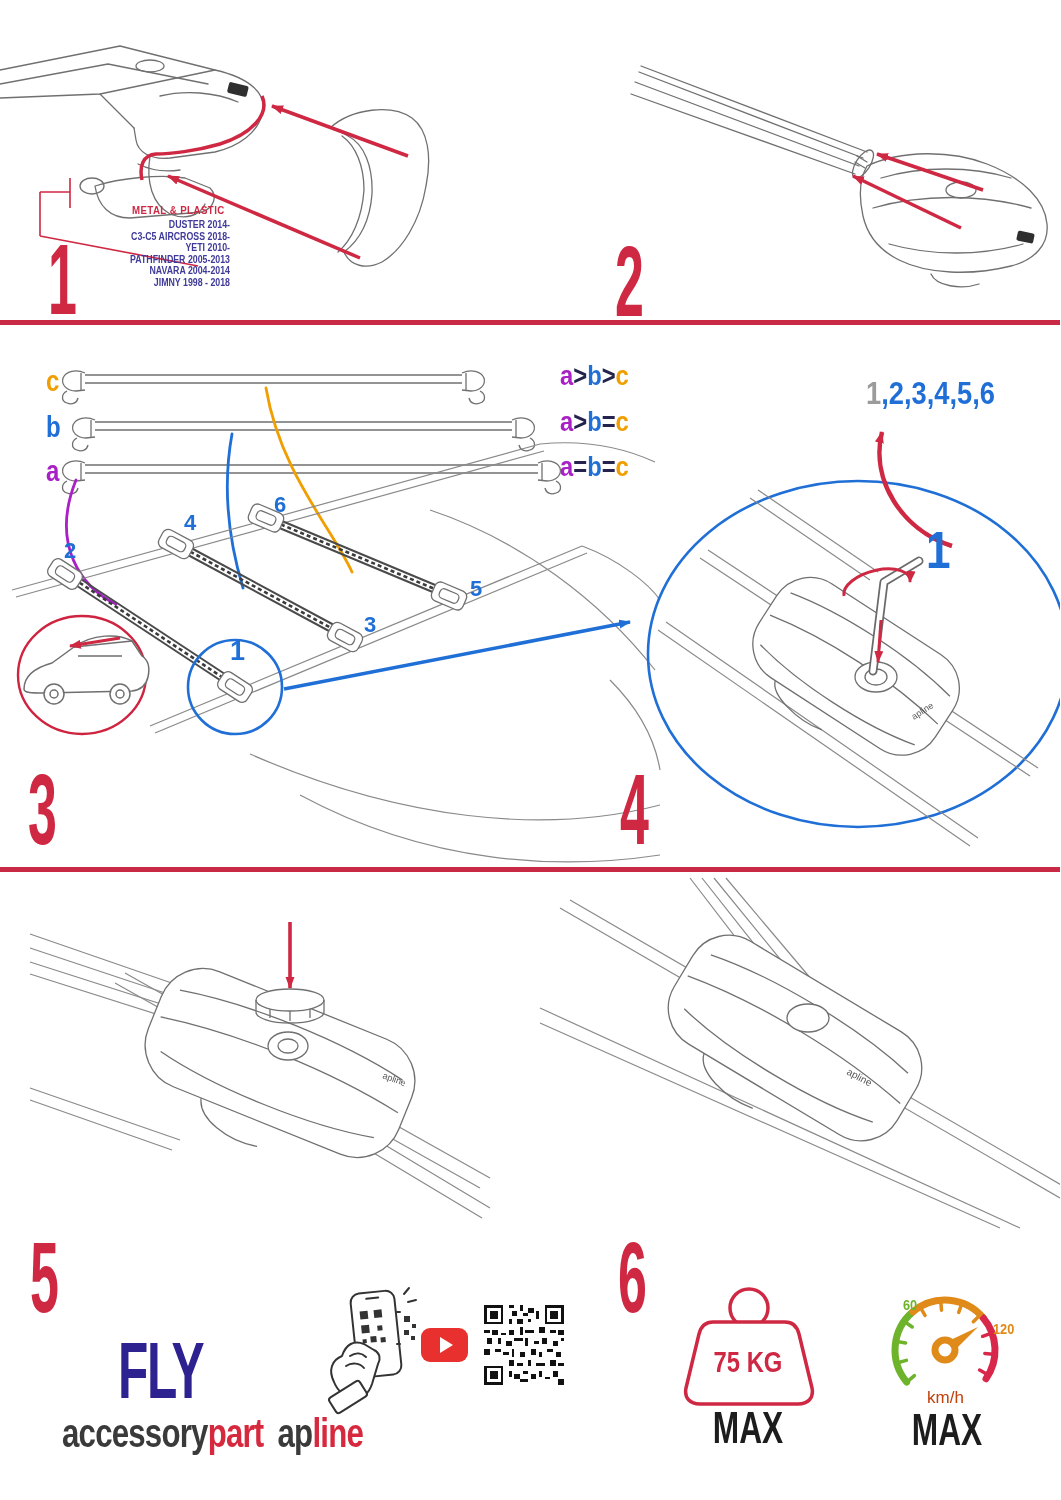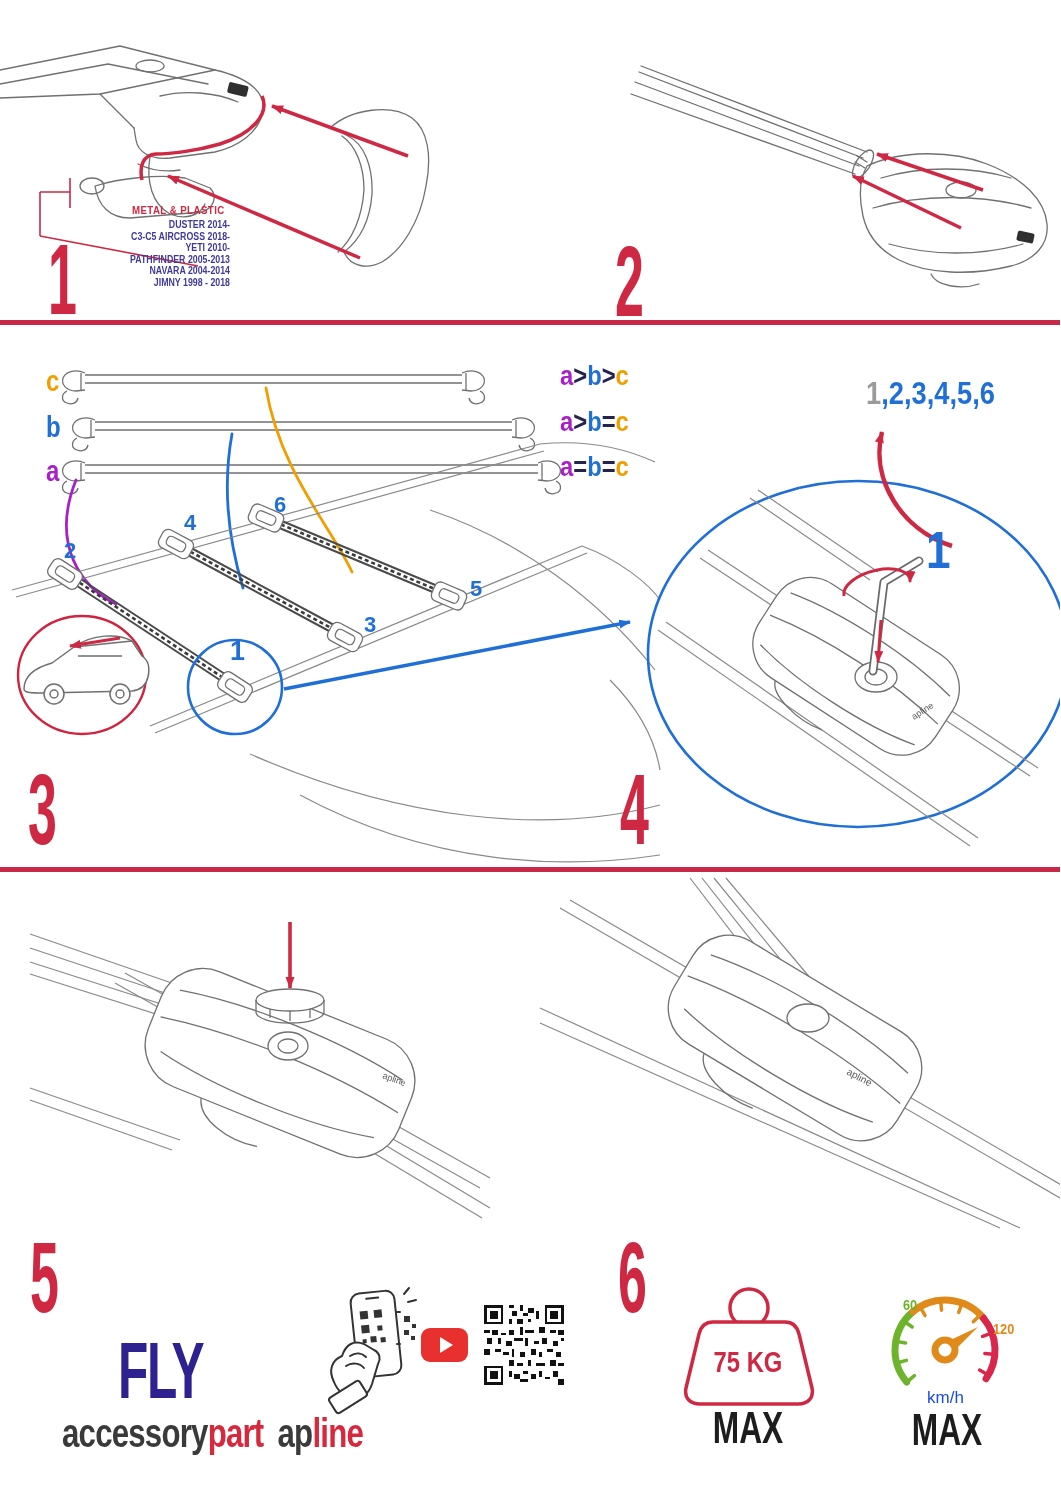--- a/index.html
+++ b/index.html
@@ -27,21 +27,21 @@
   .fly{position:absolute;left:118px;top:1340px;color:#2e2190;font-weight:700;font-size:80px;line-height:62px;
        transform:scaleX(0.62);transform-origin:left top;letter-spacing:-2px;}
   .brandline{position:absolute;left:62px;top:1415px;font-size:40px;font-weight:600;line-height:36px;
              transform:scaleX(0.78);transform-origin:left top;letter-spacing:-1px;white-space:nowrap;color:#3a3a3a;}
   .brandline .red{color:#d6293e;}
   .brandline .gap{display:inline-block;width:18px;}
   .maxlab{position:absolute;color:#1d1d1d;font-weight:700;font-size:44px;line-height:40px;
           transform:scaleX(0.72);transform-origin:center top;}
   .kg{position:absolute;color:#cf2843;font-weight:700;font-size:29px;transform:scaleX(0.82);transform-origin:center top;white-space:nowrap;}
   .gauge-num{position:absolute;font-weight:700;font-size:15px;transform:scaleX(0.85);transform-origin:left top;}
-  .kmh{position:absolute;color:#1d4ed8;font-size:17px;font-weight:400;}
+  .kmh{position:absolute;color:#c2410c;font-size:17px;font-weight:400;}
   .yt{position:absolute;left:421px;top:1328px;width:47px;height:34px;background:#e8312e;border-radius:9px;
       display:flex;align-items:center;justify-content:center;}
   .yt .tri{width:0;height:0;border-top:8px solid transparent;border-bottom:8px solid transparent;border-left:13px solid #fff;margin-left:3px;}
   svg{position:absolute;overflow:visible;}
   svg text{font-family:"Liberation Sans",sans-serif;}
 </style>
 </head>
 <body>
 
 <div class="page">

